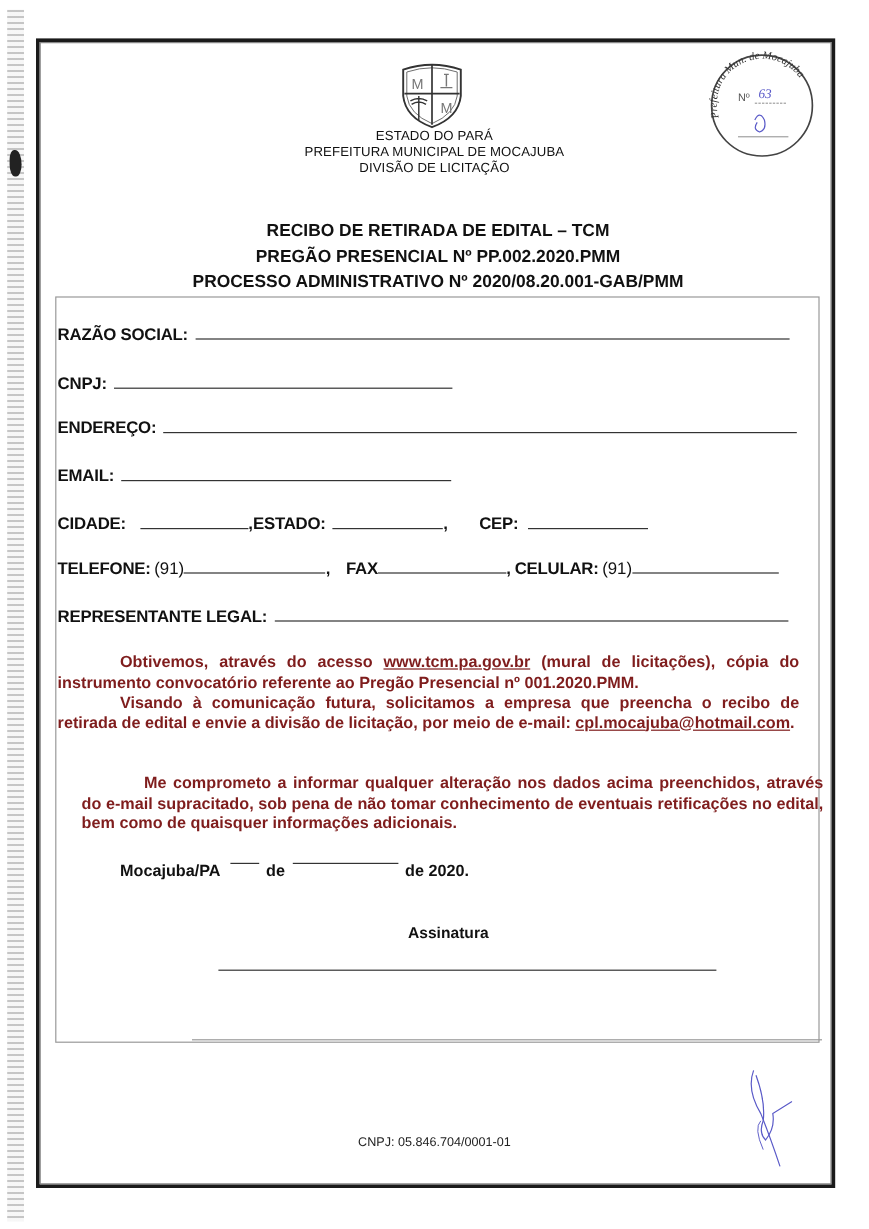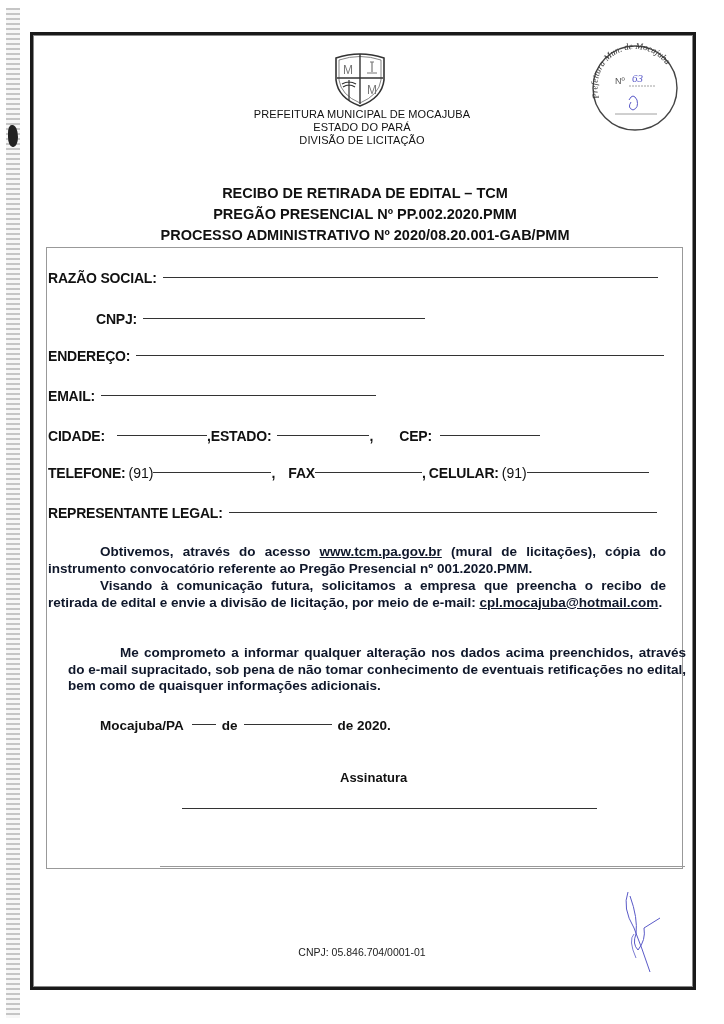--- a/index.html
+++ b/index.html
@@ -34,37 +34,37 @@
     .title-block {
       position: absolute; left: 0; top: 183px; width: 730px; text-align: center;
       font-size: 14.5px; line-height: 21px; font-weight: bold;
     }
     .form-box {
       position: absolute; left: 46px; top: 247px; width: 637px; height: 622px;
       border: 1px solid #999; box-sizing: border-box;
     }
     .field-row {
       position: absolute; left: 48px; font-size: 14px; font-weight: bold;
-      white-space: nowrap; display: flex; align-items: center;
+      white-space: nowrap; display: flex; align-items: flex-end;
     }
     .field-row .lbl { letter-spacing: -0.2px; }
     .line {
       display: inline-block; border-bottom: 1px solid #333; height: 1px; margin-bottom: 3px;
     }
     .light { font-weight: normal; }
     .sep { font-weight: bold; }
     .paragraph {
       position: absolute; left: 48px; width: 618px; font-size: 13.5px; line-height: 16.5px;
-      text-align: justify; font-weight: bold; color: #0f172a;
+      text-align: justify; font-weight: bold; color: #7f1d1d;
     }
     .indent { display: inline-block; width: 52px; }
     .link { text-decoration: underline; }
     .date-row {
       position: absolute; left: 100px; top: 718px; font-size: 13.5px; font-weight: bold;
-      display: flex; align-items: center; white-space: nowrap;
+      display: flex; align-items: flex-start; white-space: nowrap;
     }
     .sig-line {
       position: absolute; left: 182px; top: 808px; width: 415px; border-top: 1px solid #333;
     }
     .sig-label {
       position: absolute; left: 340px; top: 770px; font-size: 13px; font-weight: bold;
     }
     .hr-bottom {
       position: absolute; left: 160px; top: 866px; width: 525px; border-top: 1px solid #999;
     }
@@ -104,39 +104,39 @@
     <textPath href="#ringPath">Prefeitura Mun. de Mocajuba</textPath>
   </text>
   <text x="30" y="44" font-size="9" fill="#555" font-family="Liberation Sans, sans-serif">Nº</text>
   <text x="47" y="42" font-size="11" fill="#5a5ac8" font-family="Liberation Serif, serif" font-style="italic">63</text>
   <line x1="44" y1="46" x2="70" y2="46" stroke="#888" stroke-width="0.8" stroke-dasharray="2 1"></line>
   <path d="M44 60 Q48 52 52 60 Q54 68 48 70 Q42 68 46 62" fill="none" stroke="#5a5ac8" stroke-width="1"></path>
   <line x1="30" y1="74" x2="72" y2="74" stroke="#888" stroke-width="0.8"></line>
 </svg>
 
 <div class="header-block">
+  <div>ESTADO DO PARÁ</div>
   <div>PREFEITURA MUNICIPAL DE MOCAJUBA</div>
-  <div>ESTADO DO PARÁ</div>
   <div>DIVISÃO DE LICITAÇÃO</div>
 </div>
 
 <div class="title-block">
   <div>RECIBO DE RETIRADA DE EDITAL – TCM</div>
   <div>PREGÃO PRESENCIAL Nº PP.002.2020.PMM</div>
   <div>PROCESSO ADMINISTRATIVO Nº 2020/08.20.001-GAB/PMM</div>
 </div>
 
 <div class="form-box"></div>
 
 <div class="field-row" style="top:270px;">
   <span class="lbl">RAZÃO SOCIAL:</span>
   <span class="line" style="width:495px;margin-left:6px;"></span>
 </div>
 
-<div class="field-row" style="top:311px;margin-left:48px;">
+<div class="field-row" style="top:311px;">
   <span class="lbl">CNPJ:</span>
   <span class="line" style="width:282px;margin-left:6px;"></span>
 </div>
 
 <div class="field-row" style="top:348px;">
   <span class="lbl">ENDEREÇO:</span>
   <span class="line" style="width:528px;margin-left:6px;"></span>
 </div>
 
 <div class="field-row" style="top:388px;">

